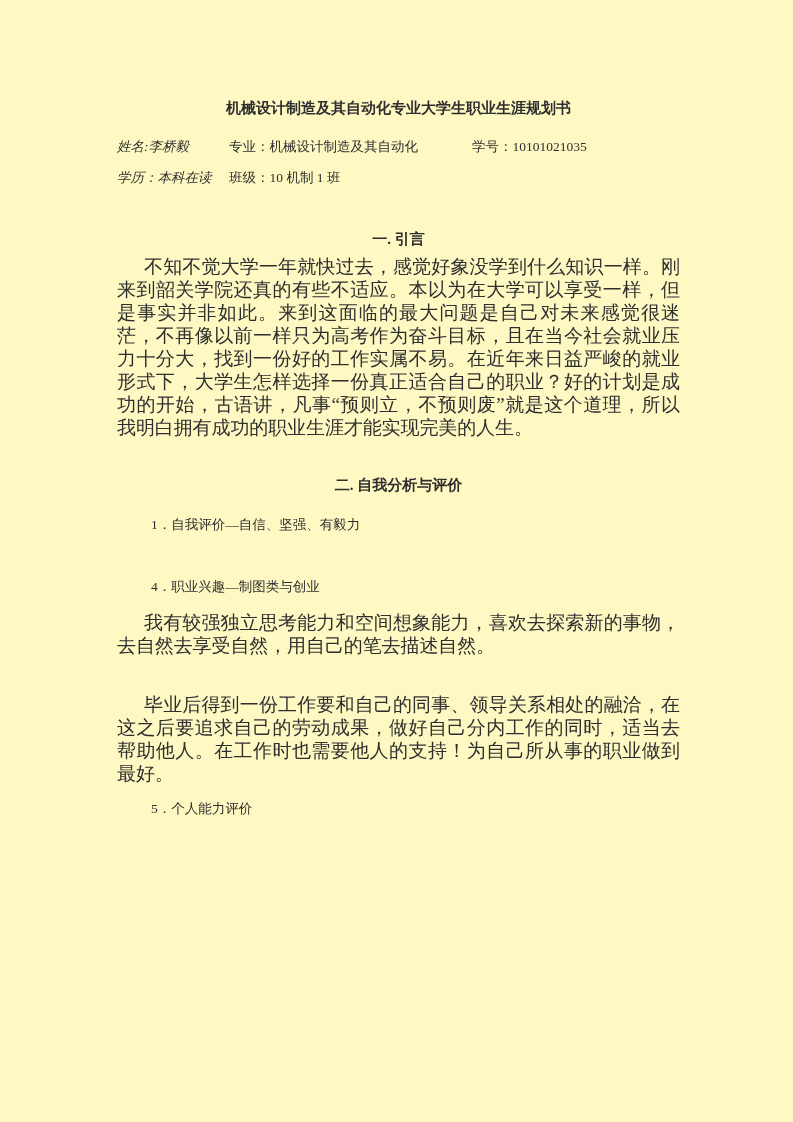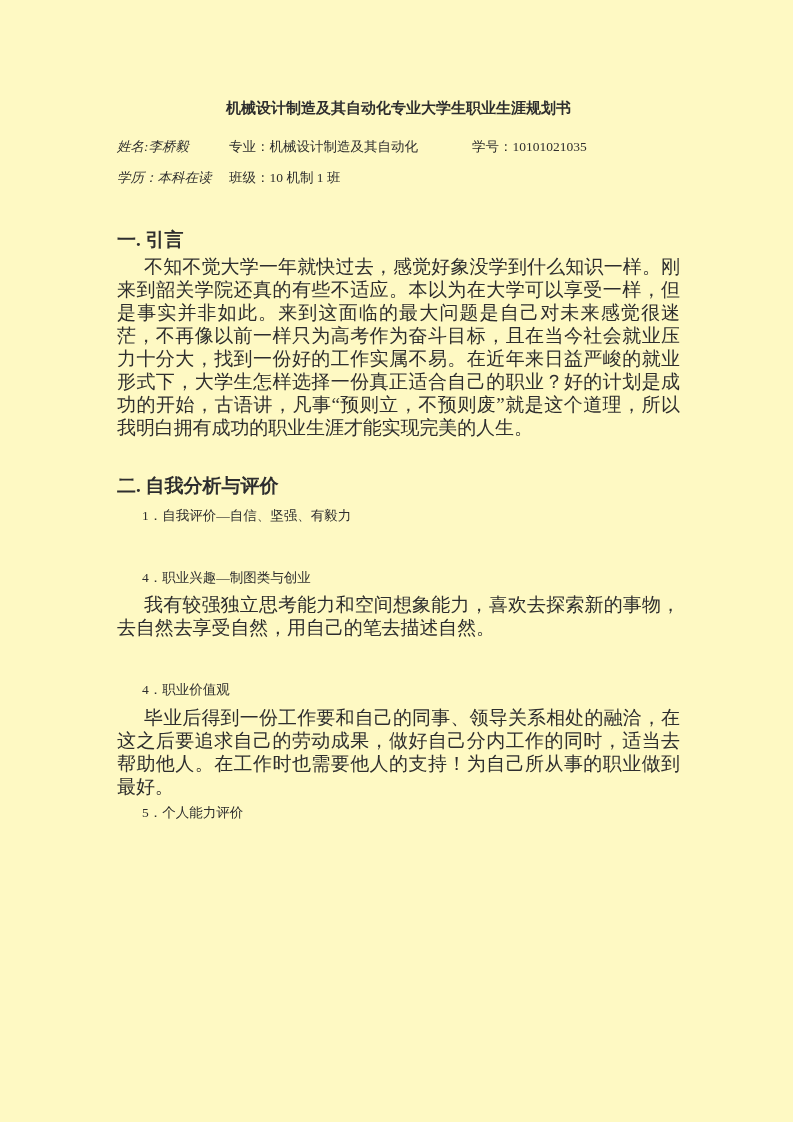--- a/index.html
+++ b/index.html
@@ -35,42 +35,42 @@
     height: 31px;
     line-height: 31px;
     font-size: 13.5px;
     white-space: nowrap;
   }
   .info-field { position: absolute; top: 0; }
   .fpos-a { left: 0; font-style: italic; }
   .fpos-b { left: 112px; text-align: right; }
   .fpos-c { left: 355px; }
   .section-heading {
-    font-size: 19px;
+    font-size: 15px;
     font-weight: bold;
-    text-align: left;
+    text-align: center;
     line-height: 31px;
     margin: 0;
     white-space: nowrap;
   }
   .gap-top-31 { margin-top: 31px; }
   .gap-top-33 { margin-top: 33px; }
   .gap-top-36 { margin-top: 36px; }
   .para {
     font-size: 19px;
     line-height: 23px;
     text-align: justify;
     text-indent: 27px;
     margin: 0;
     letter-spacing: -0.1px;
   }
   .item-title {
     font-size: 13.5px;
     line-height: 30.7px;
-    margin: 0;
+    margin: 9px;
     padding-left: 25px;
     white-space: nowrap;
   }
 </style>
 </head>
 <body>
 
 <div class="page">
   <div class="content">
 
@@ -109,21 +109,20 @@
         <p class="item-title">1．自我评价—自信、坚强、有毅力</p>
       </div>
 
       <div class="item gap-top-31">
         <p class="item-title">4．职业兴趣—制图类与创业</p>
         <p class="para">我有较强独立思考能力和空间想象能力，喜欢去探索新的事物，去自然去享受自然，用自己的笔去描述自然。</p>
       </div>
 
 
       <div class="item gap-top-36">
-        <p class="item-title">4．职业价值观</p>
         <p class="para">毕业后得到一份工作要和自己的同事、领导关系相处的融洽，在这之后要追求自己的劳动成果，做好自己分内工作的同时，适当去帮助他人。在工作时也需要他人的支持！为自己所从事的职业做到最好。</p>
       </div>
 
       <div class="item">
         <p class="item-title">5．个人能力评价</p>
       </div>
     </div>
 
   </div>
 </div>

